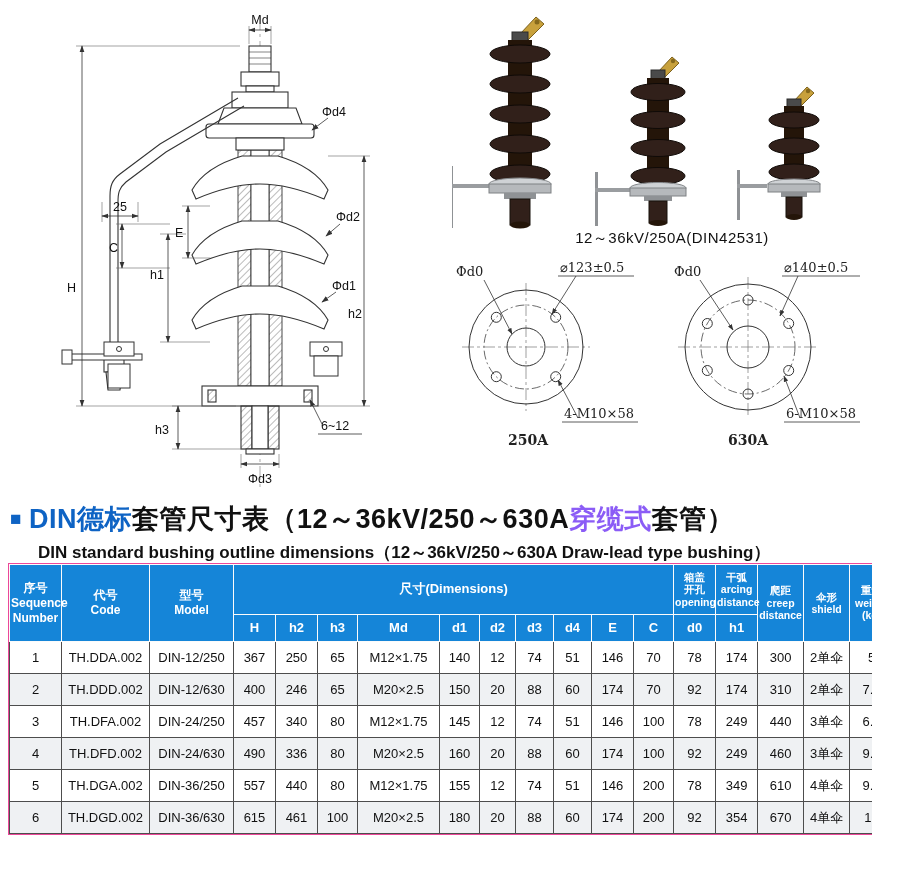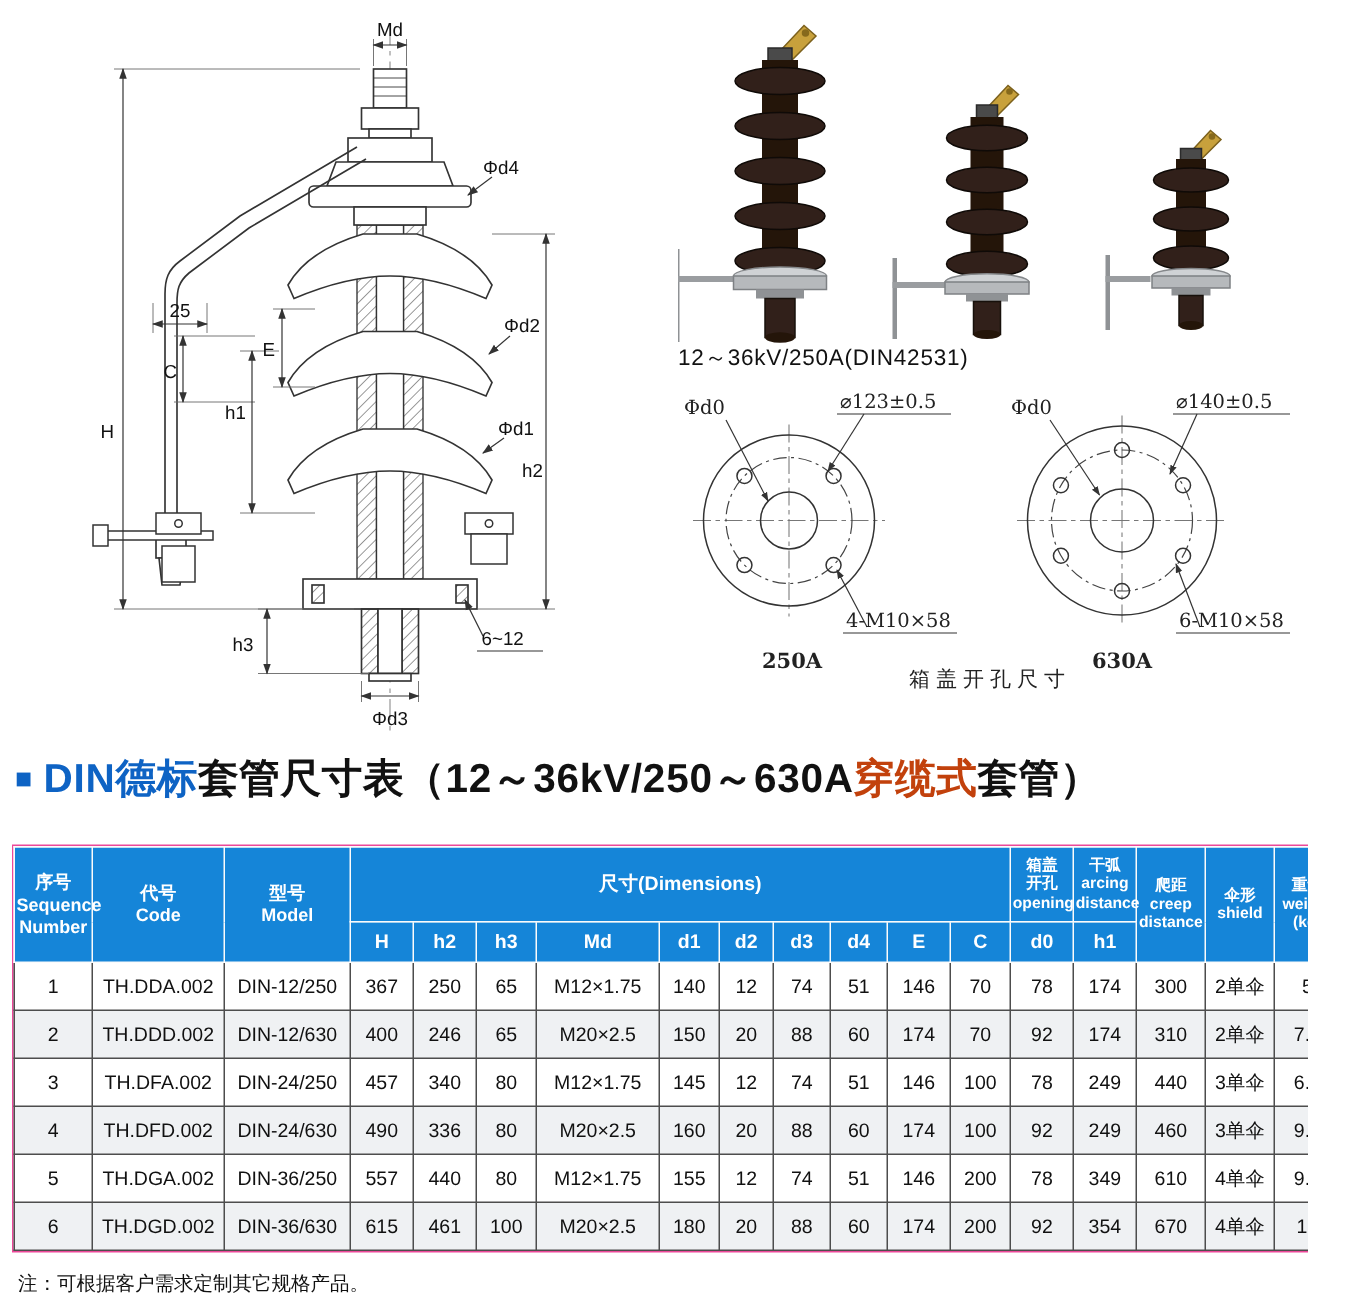--- a/index.html
+++ b/index.html
@@ -5,34 +5,34 @@
   html,body { margin:0; padding:0; }
   body { font-family:"Liberation Sans",sans-serif; background:#fff; }
   #page { position:relative; width:872px; height:874px; background:#fff; overflow:hidden; }
 
   
   .abs { position:absolute; }
   svg text.dt { font:12.5px "Liberation Sans",sans-serif; fill:#111; }
   svg text.ct { font:13px "DejaVu Serif",serif; fill:#222; }
   svg text.cn { font:bold 14px "DejaVu Serif",serif; fill:#222; }
 
-  #photo-caption { left:452px; top:229px; width:440px; 
+  #photo-caption { left:452px; top:229px; width:440px; text-align:center;
                    font-size:15px; color:#111; letter-spacing:0.5px; }
 
   #tank-caption { left:540px; top:444px; width:240px; text-align:center; color:#222; }
   #tank-caption .zh { font-size:14px; letter-spacing:4px; }
   #tank-caption .en { font-size:13px; font-family:"DejaVu Serif",serif; margin-top:2px; }
 
   
   #title { left:10px; top:501px; width:880px; font-weight:bold; font-size:27px;
            letter-spacing:0.5px; white-space:nowrap; }
   #title .bullet { color:#0e63c4; font-size:19px; vertical-align:3px; margin-right:7px; }
   #title .t-blue { color:#0e63c4; }
   #title .t-black { color:#111; }
-  #title .t-red { color:#c2410c; }
+  #title .t-red { color:#8b5cf6; }
   #subtitle { left:38px; top:541px; width:850px; font-weight:bold; font-size:17px; color:#111; }
 
   
   #table-wrap { left:8px; top:563px; border:1px solid #ec4899; }
   table.spec { border-collapse:collapse; table-layout:fixed; width:884px; }
   table.spec th { background:#1585d8; color:#fff; font-weight:bold; border:1px solid #fbfbfb;
                   white-space:pre-line; text-align:center; vertical-align:middle;
                   padding:1px; font-size:12px; line-height:1.25; }
   table.spec thead tr:nth-child(1) { height:50px; }
   table.spec thead tr:nth-child(2) { height:27px; }
@@ -273,26 +273,26 @@
       <line x1="336" y1="170" x2="412" y2="170" stroke="#333" stroke-width="0.8"></line>
       <line x1="352" y1="166" x2="336" y2="124" stroke="#333" stroke-width="0.8" marker-end="url(#ar2)"></line>
       <text class="ct" x="226" y="24">Φd0</text>
       <text class="ct" x="336" y="20">⌀140±0.5</text>
       <text class="ct" x="338" y="166">6-M10×58</text>
       <text class="cn" x="280" y="193">630A</text>
     </g>
   </svg>
 
   <div class="abs" id="tank-caption">
-    <div class="zh">箱盖开孔尺寸</div>
   </div>
 
   <div class="abs" id="title">
     <span class="bullet">■</span><span class="t-blue">DIN德标</span><span class="t-black">套管尺寸表（12～36kV/250～630A</span><span class="t-red">穿缆式</span><span class="t-black">套管）</span>
   </div>
+  <div class="abs" id="subtitle">DIN standard bushing outline dimensions（12～36kV/250～630A Draw-lead type bushing）</div>
 
   <div class="abs" id="table-wrap">
     <table class="spec">
       <colgroup>
         <col style="width:52px">
           <col style="width:88px">
           <col style="width:84px">
         <col style="width:42px">
           <col style="width:42px">
           <col style="width:40px">
@@ -467,15 +467,14 @@
             <td>92</td>
             <td>354</td>
             <td>670</td>
             <td>4单伞</td>
             <td>12</td>
           </tr>
         </tbody>
     </table>
   </div>
 
-  <div class="abs" id="footnote">注：可根据客户需求定制其它规格产品。</div>
 
 </div>
 
 </body></html>

